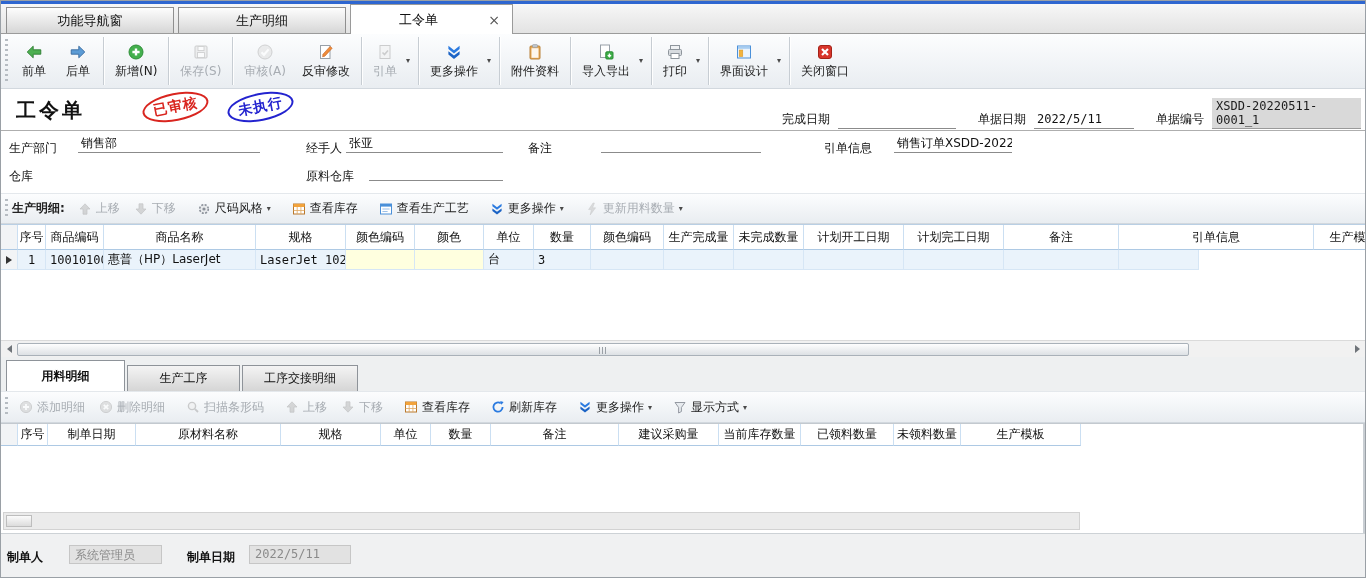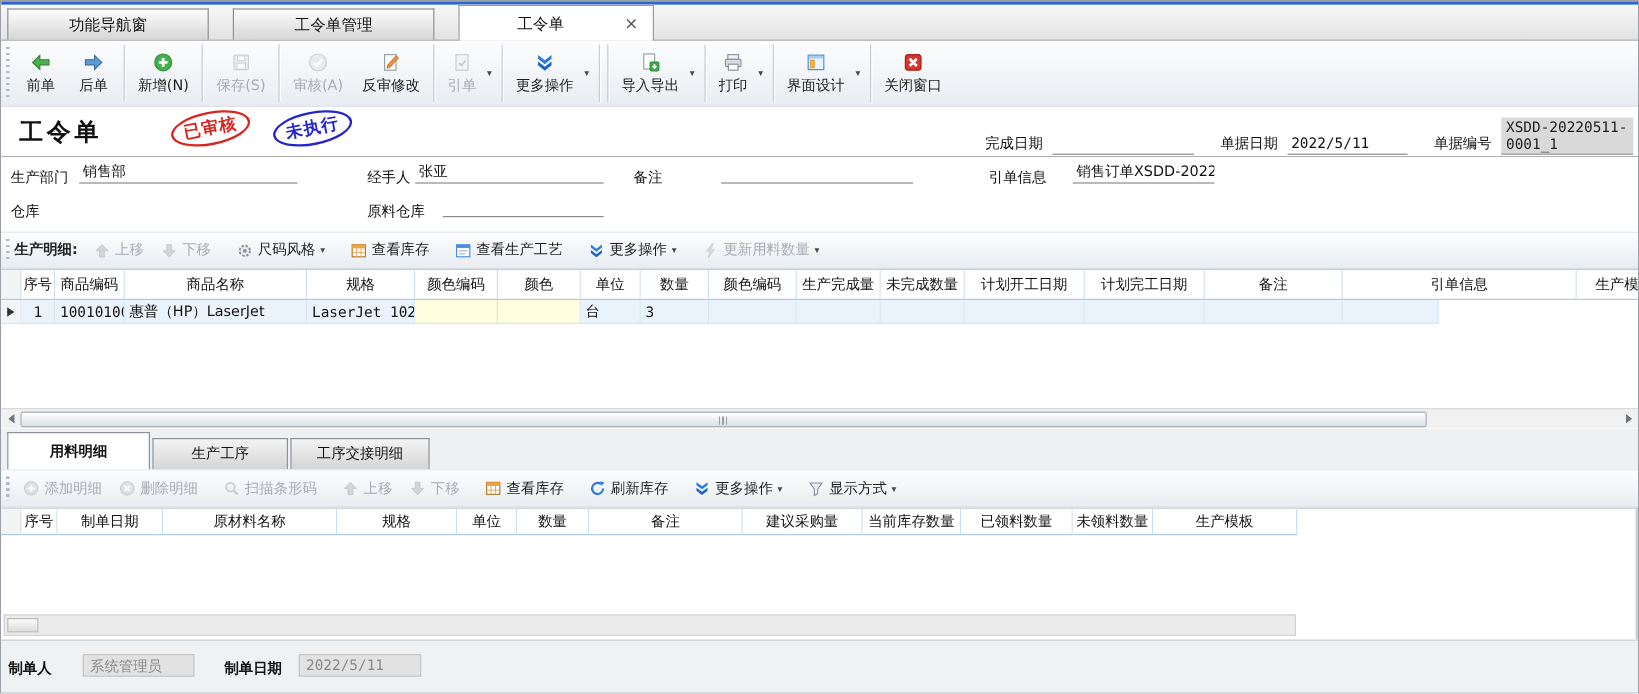--- a/index.html
+++ b/index.html
@@ -10,21 +10,21 @@
     overflow:hidden; border:1px solid #9aa0a6;
   }
   .mono { font-family:"DejaVu Sans Mono","DejaVu Sans",monospace; }
 
   
   .topline { height:3px; background:#2e66d0; }
 
   
   .tabbar { height:30px; background:linear-gradient(#f7f7f7,#e3e3e3); border-bottom:1px solid #9b9b9b;
             display:flex; align-items:flex-end; padding-left:5px; position:relative; }
-  .tab { width:168px; height:26px; margin-right:20px; display:flex; align-items:center; justify-content:center;
+  .tab { width:168px; height:26px; margin-right:4px; display:flex; align-items:center; justify-content:center;
          border:1px solid #8f8f8f; border-bottom:none; background:linear-gradient(#fdfdfd,#d6d6d6);
          font-size:13px; cursor:default; }
   .tab.active { width:163px; height:30px; background:#fff; border-color:#9a9a9a; margin-bottom:-1px;
                 justify-content:space-between; padding:0 10px 0 0; z-index:2; }
   .tab.active .tab-label { flex:1; text-align:center; }
   .tab-close { width:16px; height:16px; display:flex; align-items:center; justify-content:center;
                color:#555; font-size:14px; line-height:1; }
 
   
   .toolbar { position:relative; display:flex; align-items:stretch;
@@ -117,21 +117,21 @@
 
 <div class="screen">
 
   <div class="topline"></div>
 
   <div class="tabbar">
     <div class="tab">
       <span class="tab-label">功能导航窗</span>
     </div>
     <div class="tab">
-      <span class="tab-label">工令单管理</span>
+      <span class="tab-label">生产明细</span>
     </div>
     <div class="tab active">
       <span class="tab-label">工令单</span>
       <span class="tab-close">×</span>
     </div>
   </div>
 
   <div class="toolbar main-toolbar">
     <div class="grip"></div>
 
@@ -197,20 +197,28 @@
     <div class="tbtn has-dd">
       <svg class="ticon" viewBox="0 0 18 18">
           <polygon points="3.4,2.8 9,7.2 14.6,2.8 14.6,6 9,10.5 3.4,6" fill="#2a7ae0"></polygon>
           <polygon points="3.4,8.2 9,12.6 14.6,8.2 14.6,11.4 9,15.9 3.4,11.4" fill="#1b63c5"></polygon>
         </svg>
       <span class="tlabel">更多操作</span>
       <span class="dd">▾</span>
     </div>
     <div class="sep"></div>
 
+    <div class="tbtn">
+      <svg class="ticon" viewBox="0 0 18 18">
+          <rect x="4" y="3" width="10" height="13" rx="1" fill="#e9a952" stroke="#b9813a"></rect>
+          <rect x="5.5" y="5.2" width="7" height="9.6" fill="#fdf6ec"></rect>
+          <rect x="6.5" y="1.6" width="5" height="2.8" rx="0.9" fill="#c2c7cc" stroke="#8e959c" stroke-width=".6"></rect>
+        </svg>
+      <span class="tlabel">附件资料</span>
+    </div>
     <div class="sep"></div>
 
     <div class="tbtn has-dd">
       <svg class="ticon" viewBox="0 0 18 18">
           <rect x="3.5" y="2" width="9" height="12.5" fill="#fff" stroke="#98a0a8"></rect>
           <rect x="8.8" y="8.8" width="7.2" height="7.2" rx="1" fill="#3fae49" stroke="#2b8c35"></rect>
           <path d="M12.4 10.4 v3 M10.8 12 l1.6 1.8 1.6-1.8" stroke="#fff" stroke-width="1.2" fill="none"></path>
         </svg>
       <span class="tlabel">导入导出</span>
       <span class="dd">▾</span>
@@ -251,27 +259,27 @@
   <div class="title-row">
     <span class="doc-title">工令单</span>
     <span class="stamp red">已审核</span>
     <span class="stamp blue">未执行</span>
     <div class="hfields">
       <span class="hf-label">完成日期</span>
       <span class="uline" style="width:118px"></span>
       <span class="hf-label">单据日期</span>
       <span class="uline mono" style="width:100px">2022/5/11</span>
       <span class="hf-label">单据编号</span>
-      <span class="gbox mono" style="width:110px">XSDD-20220511-0001_1</span>
+      <span class="gbox mono" style="width:149px">XSDD-20220511-0001_1</span>
     </div>
   </div>
 
   <div class="form-area">
     <span class="f-label" style="left:8px;top:9px">生产部门</span>
-    <span class="f-val" style="left:65px;top:4px;width:182px">销售部</span>
+    <span class="f-val" style="left:77px;top:4px;width:182px">销售部</span>
     <span class="f-label" style="left:305px;top:9px">经手人</span>
     <span class="f-val" style="left:345px;top:4px;width:157px">张亚</span>
     <span class="f-label" style="left:527px;top:9px">备注</span>
     <span class="f-val" style="left:600px;top:4px;width:160px"></span>
     <span class="f-label" style="left:823px;top:9px">引单信息</span>
     <span class="f-val" style="left:893px;top:4px;width:118px">销售订单XSDD-20220511-0</span>
 
     <span class="f-label" style="left:8px;top:37px">仓库</span>
     <span class="f-label" style="left:305px;top:37px">原料仓库</span>
     <span class="f-val" style="left:368px;top:32px;width:134px"></span>

